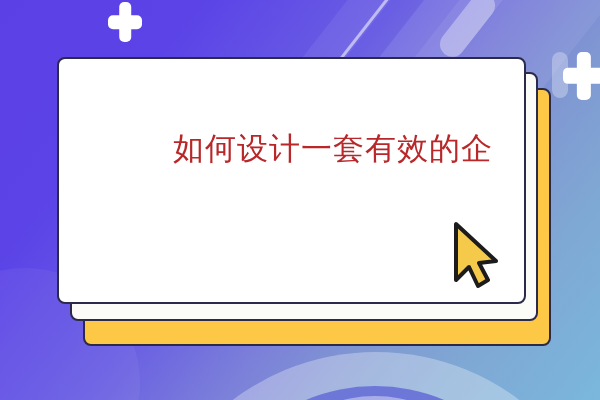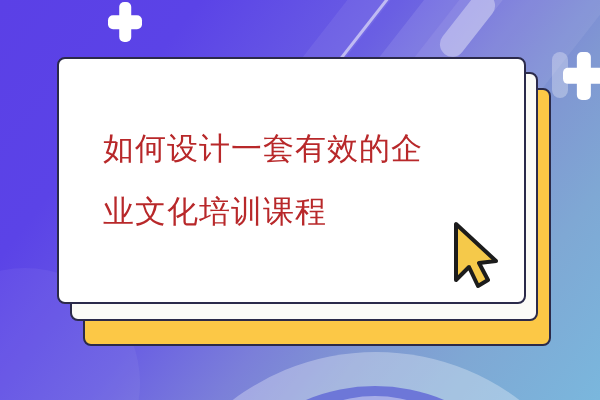--- a/index.html
+++ b/index.html
@@ -17,20 +17,21 @@
     height: 400px;
     overflow: hidden;
     background: linear-gradient(128deg,
         #5b40e6 0%,
         #5b43e7 22%,
         #6a5fe3 44%,
         #7b7fd9 58%,
         #8098d2 70%,
         #7fa8d4 82%,
         #7ab7dd 100%);
+    text-align: right;
   }
 
   
   .bg-layer {
     position: absolute;
     inset: 0;
     overflow: hidden;
     pointer-events: none;
   }
 
@@ -194,21 +195,21 @@
     <div class="plus p2">
       <span class="h"></span>
         <span class="v"></span>
     </div>
   </div>
 
   <div class="card back-yellow"></div>
   <div class="card back-white"></div>
 
   <div class="card front">
-    <div class="headline"><span>如何设计一套有效的企</span><br><span>业文化培训课程</span></div>
+    <div class="headline"><span>如何设计一套有效的企</span><br></div>
   </div>
 
   <div class="cursor">
     <svg viewBox="0 0 56 72" width="56" height="72" xmlns="http://www.w3.org/2000/svg">
       <path d="M10 6 L10 62 L23 49 L32 68 L42 62 L33 45 L50 43 Z" fill="#f5c94a" stroke="#1c1c1c" stroke-width="4" stroke-linejoin="round" stroke-linecap="round"></path>
     </svg>
   </div>
 
 </div>
 

